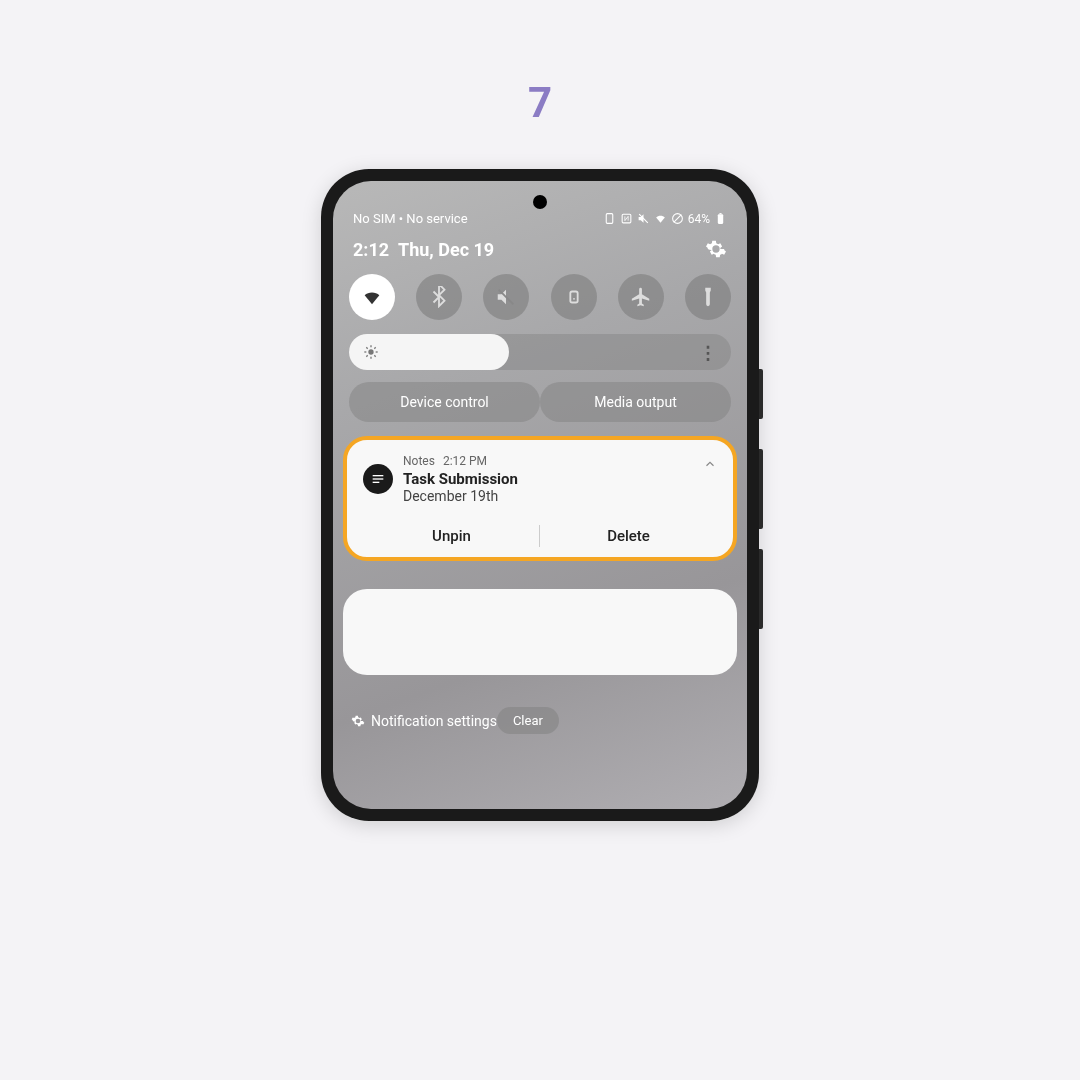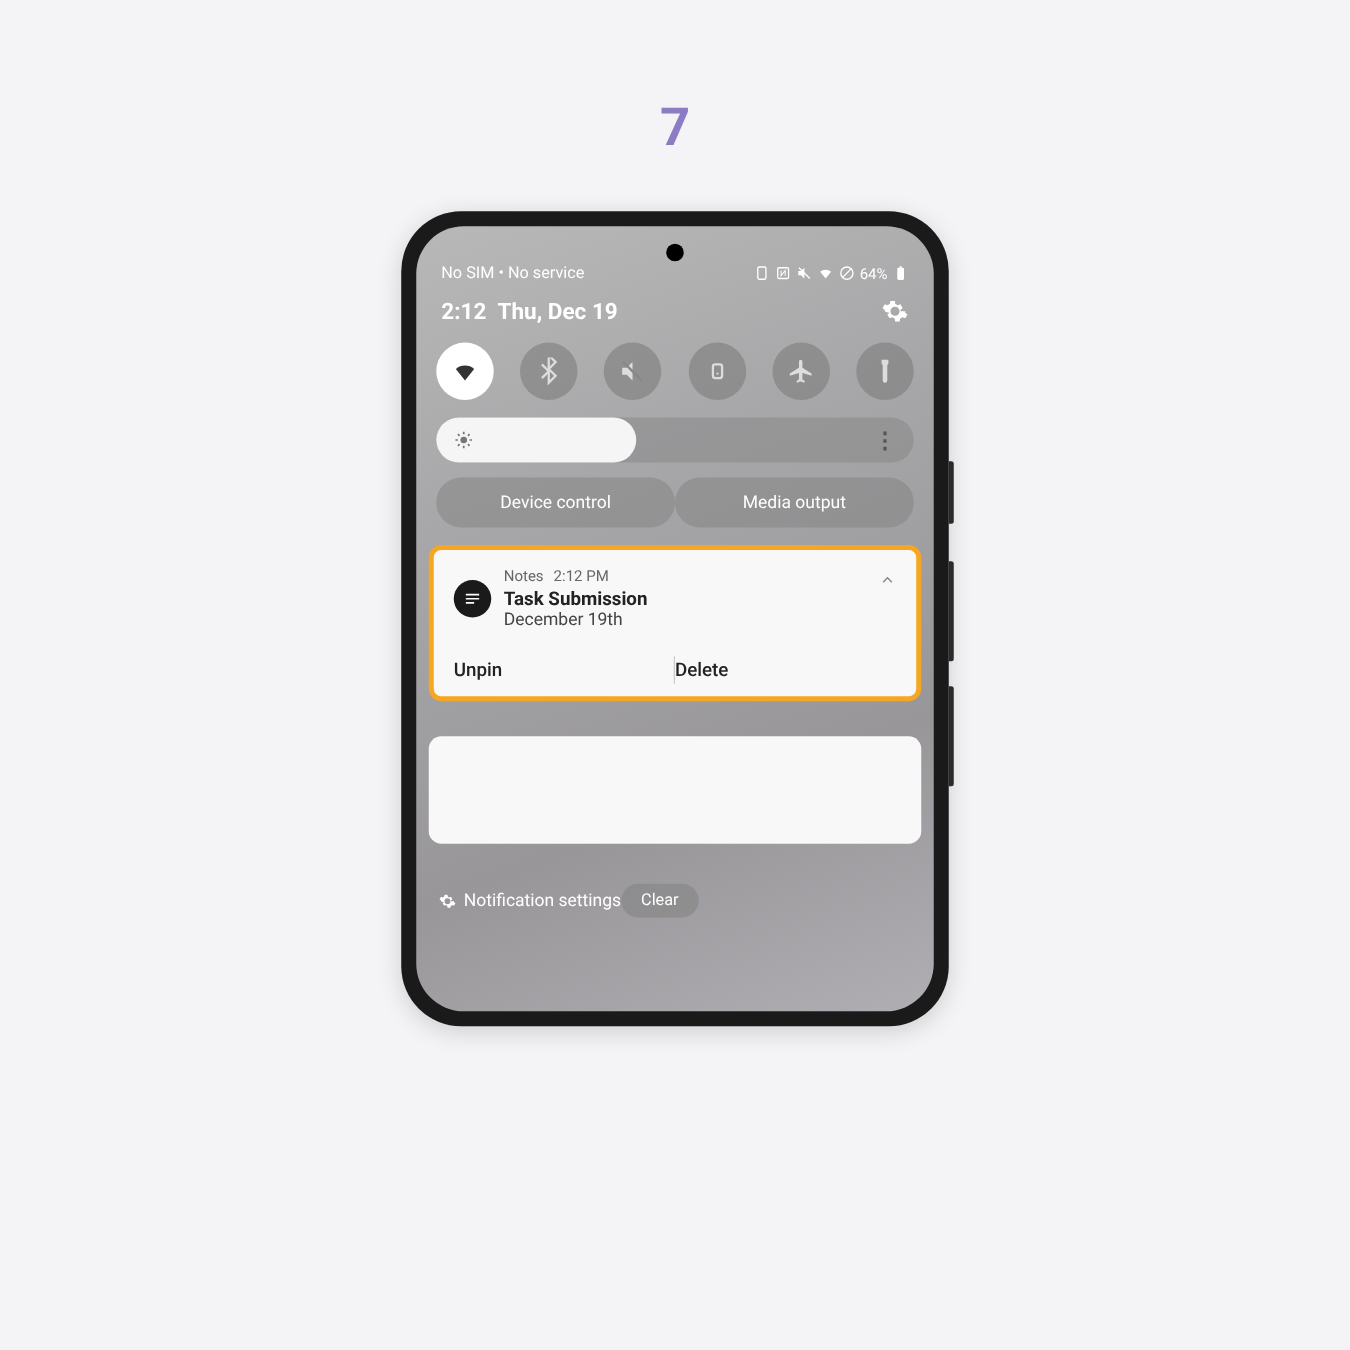--- a/index.html
+++ b/index.html
@@ -138,21 +138,21 @@
       border-radius: 20px;
       display: flex;
       align-items: center;
       justify-content: center;
       color: #fff;
       font-size: 14px;
     }
     .notif-card {
       margin: 0 10px 28px 10px;
       background: #f8f8f8;
-      border-radius: 10px;
+      border-radius: 24px;
       padding: 14px 16px 0 16px;
     }
     .notif-card.highlighted {
       border: 4px solid #f5a623;
     }
     .notif-header {
       display: flex;
       align-items: center;
       gap: 10px;
     }
@@ -192,21 +192,21 @@
       align-self: flex-start;
       margin-top: 2px;
     }
     .notif-actions {
       display: flex;
       border-top: 1px solid rgba(0,0,0,0);
       margin-top: 10px;
     }
     .notif-action {
       flex: 1;
-      text-align: left;
+      text-align: center;
       padding: 12px 0;
       font-size: 15px;
       font-weight: 500;
       color: #222;
       position: relative;
     }
     .notif-action:first-child::after {
       content: '';
       position: absolute;
       right: 0;

